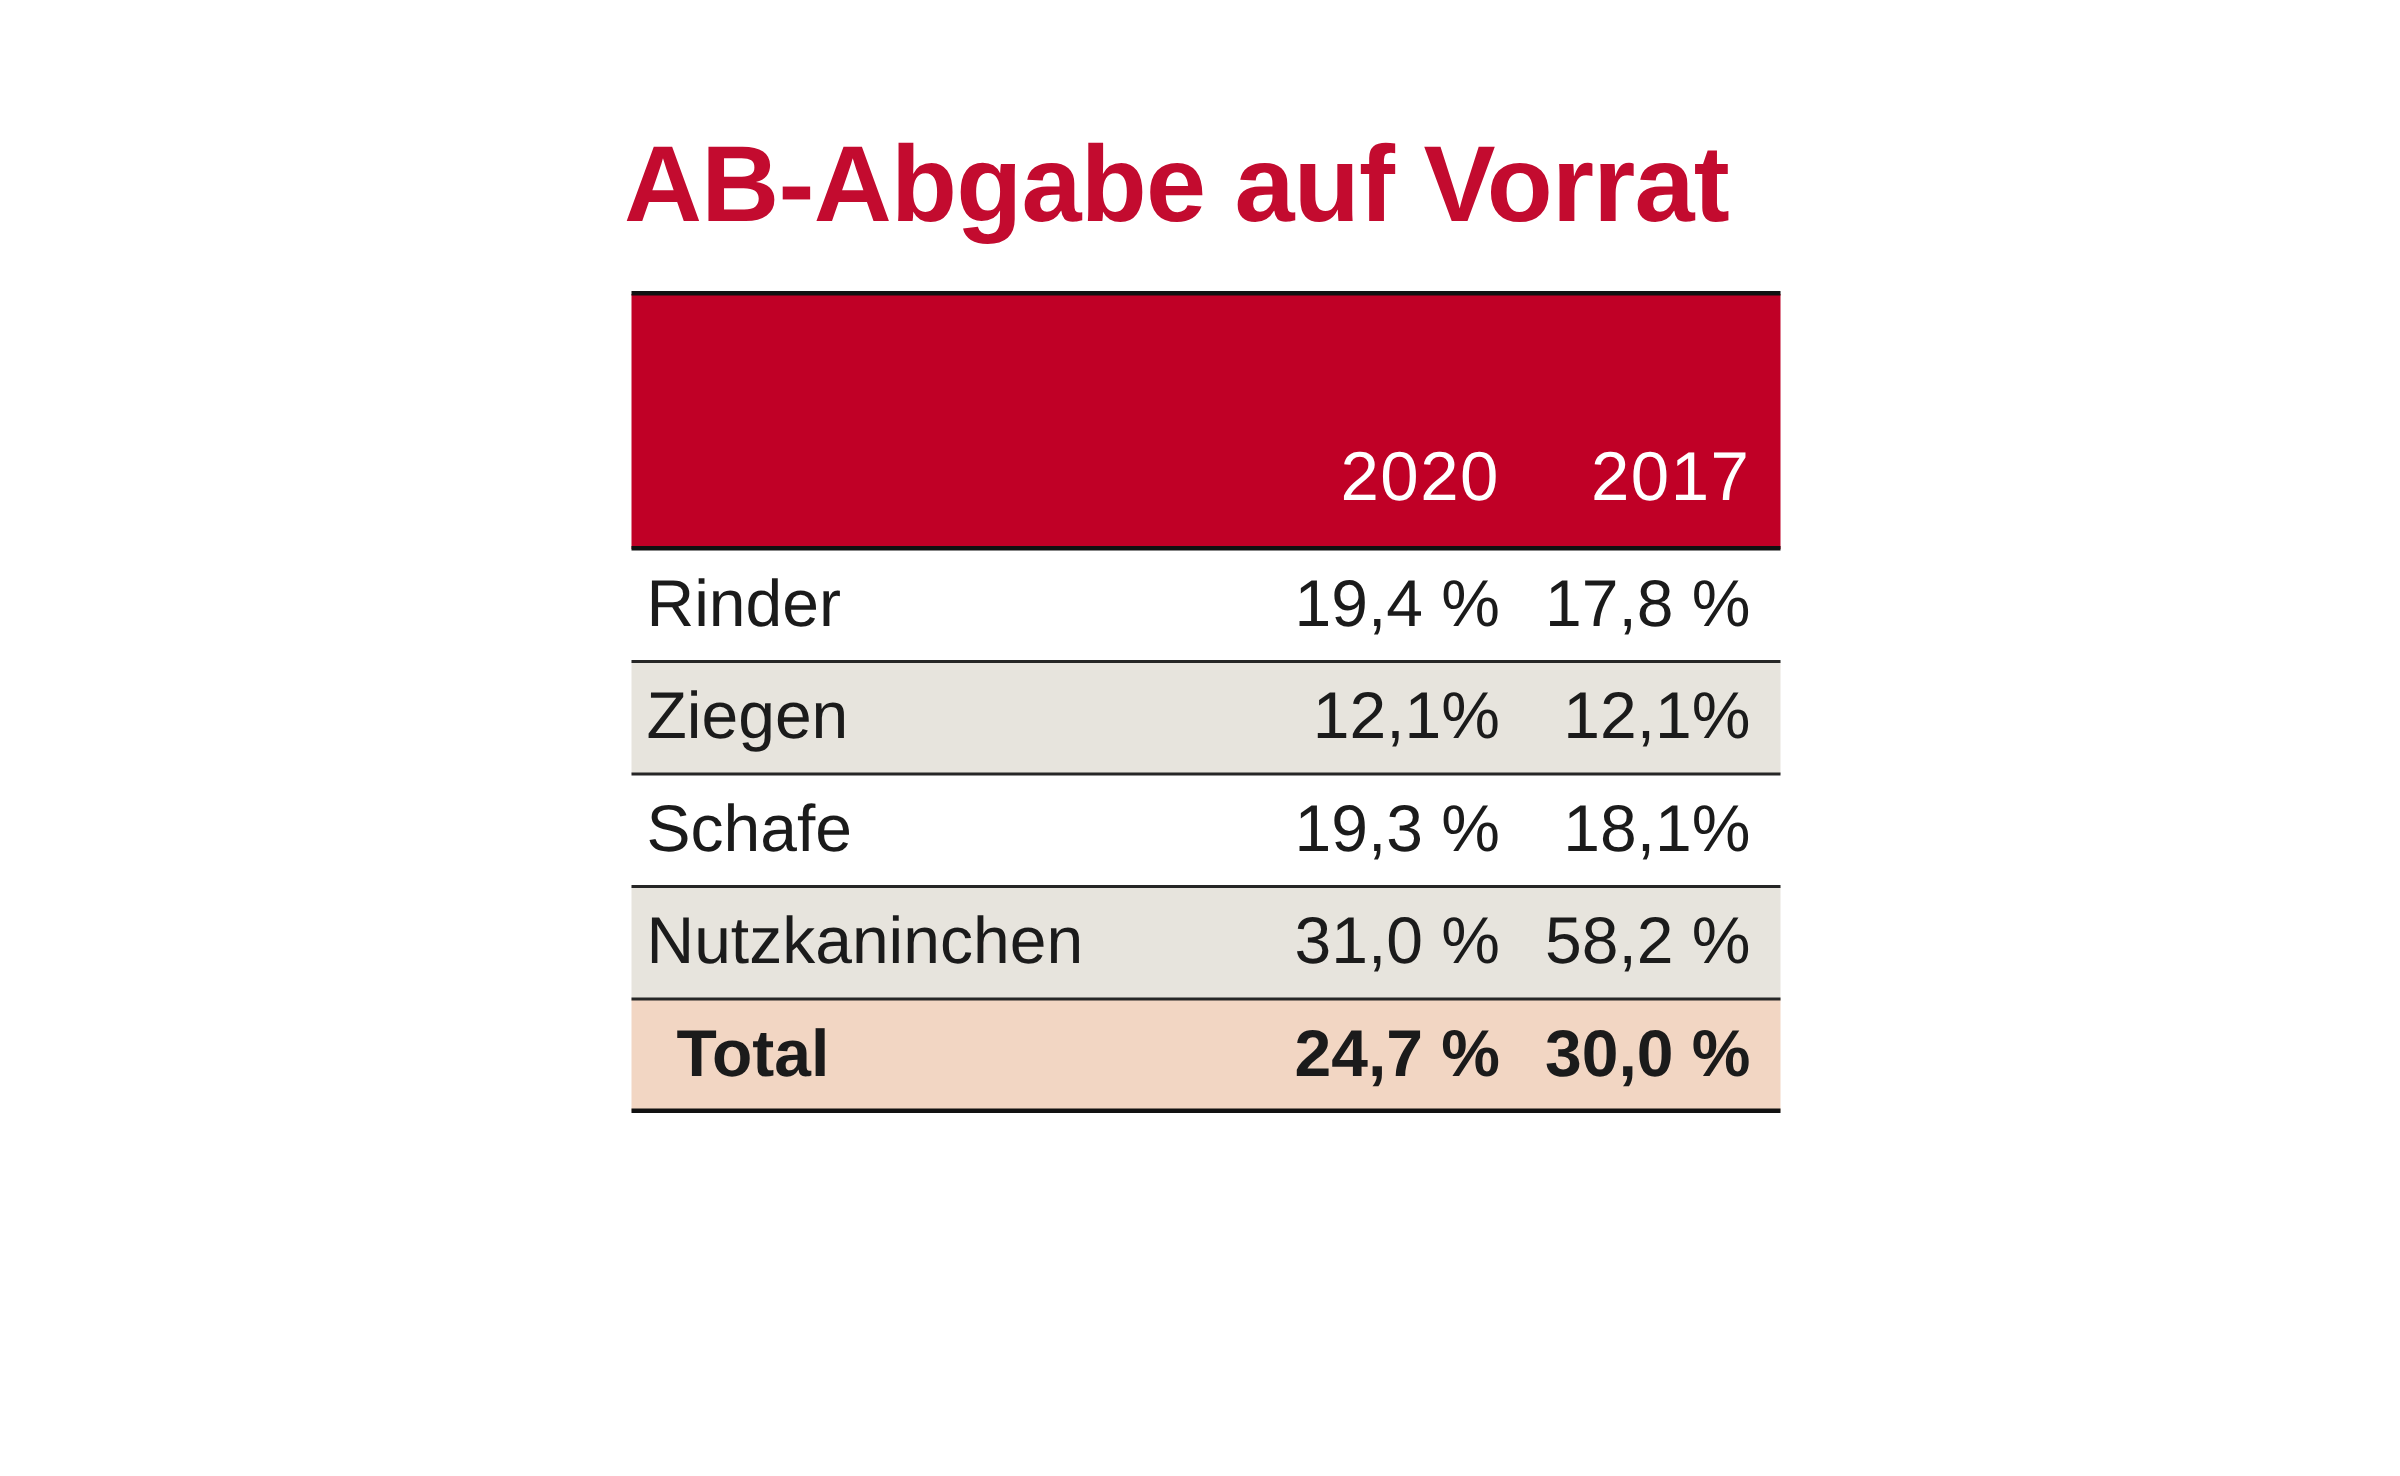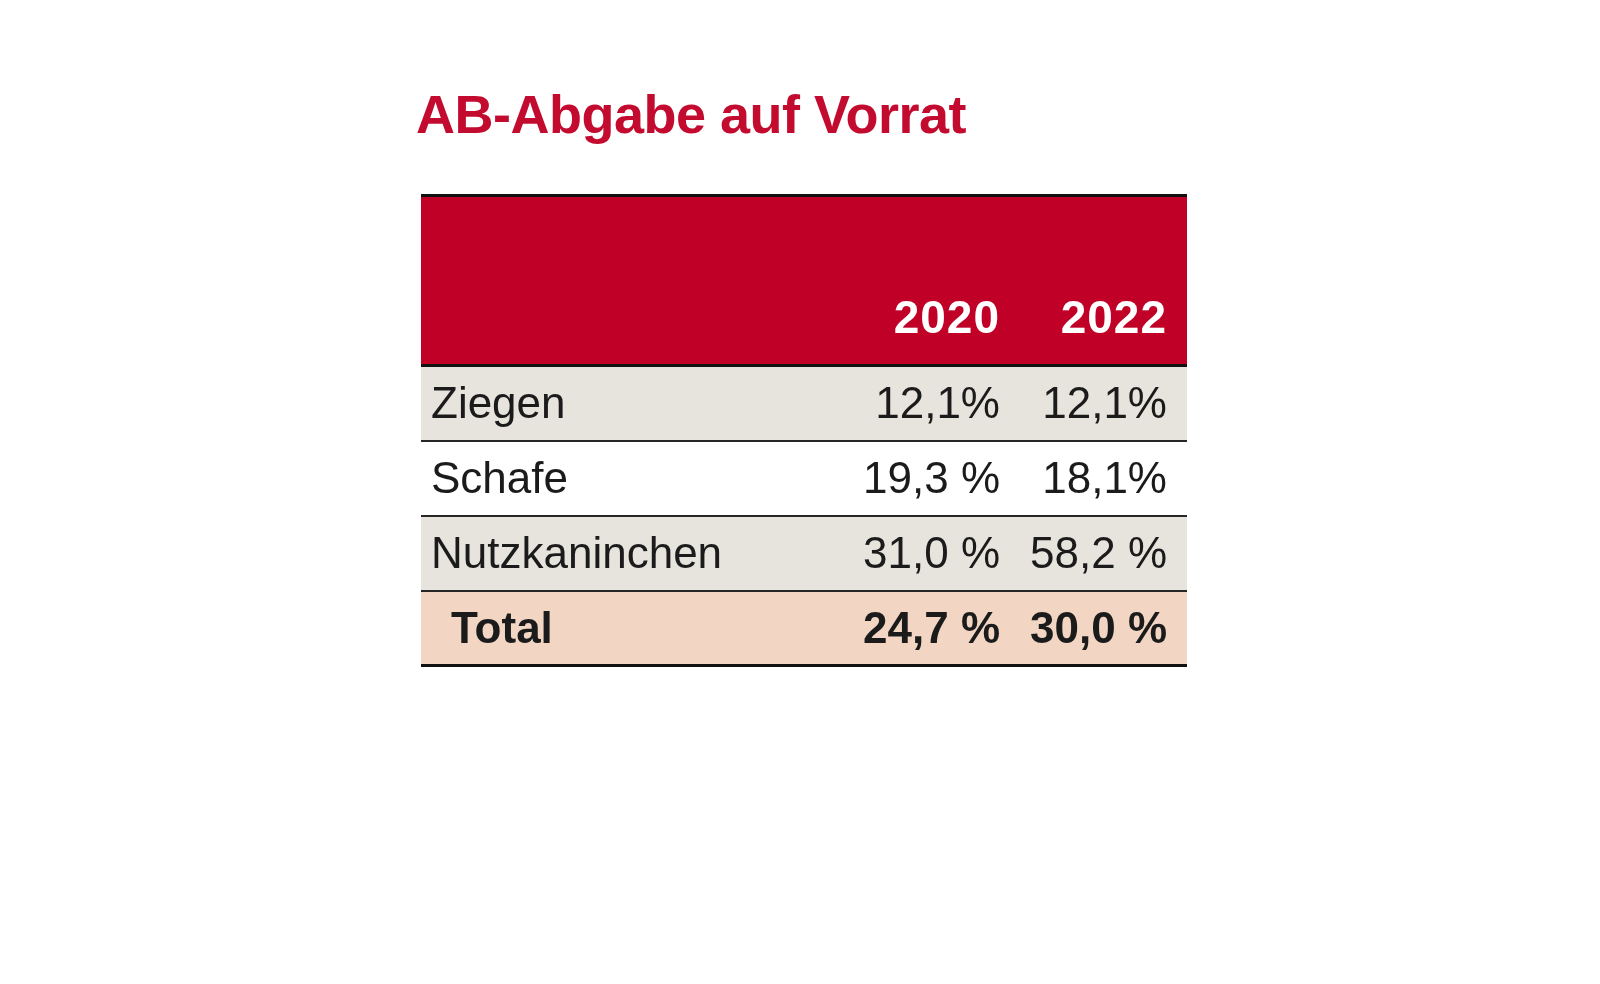--- a/index.html
+++ b/index.html
@@ -25,21 +25,21 @@
     width: 1600px;
     height: 984px;
     background: var(--page_bg);
     overflow: hidden;
   }
   .page-title {
     position: absolute;
     left: 416px;
     top: 86px;
     margin: 0;
-    font-size: 54px;
+    font-size: 72px;
     line-height: 1.05;
     font-weight: bold;
     letter-spacing: -0.5px;
     color: var(--title_red);
   }
   table.ab-table {
     position: absolute;
     left: 421px;
     top: 194px;
     width: 766px;
@@ -49,21 +49,21 @@
     font-size: 44px;
     border-top: 3px solid var(--rule_dark);
     border-bottom: 3px solid var(--rule_dark);
   }
   col.c-label { width: 389px; }
   col.c-2020  { width: 190px; }
   col.c-2021  { width: 187px; }
   thead th {
     background: var(--header_bg);
     color: var(--header_text);
-    font-weight: bold;
+    font-weight: normal;
     font-size: 46px;
     letter-spacing: 1px;
     text-align: right;
     vertical-align: bottom;
     height: 170px;
     padding: 0 0 20px 0;
     border-bottom: 3px solid var(--rule_dark);
   }
   thead th.last { padding-right: 20px; }
   tbody td {
@@ -93,24 +93,29 @@
   <table class="ab-table">
     <colgroup>
       <col class="c-label">
       <col class="c-2020">
       <col class="c-2021">
     </colgroup>
     <thead>
       <tr>
         <th></th>
         <th>2020</th>
-        <th class="last">2022</th>
+        <th class="last">2017</th>
       </tr>
     </thead>
     <tbody>
+      <tr>
+        <td class="label">Rinder</td>
+        <td class="val">19,4 %</td>
+        <td class="val last">17,8 %</td>
+      </tr>
       <tr class="alt">
         <td class="label">Ziegen</td>
         <td class="val">12,1%</td>
         <td class="val last">12,1%</td>
       </tr>
       <tr>
         <td class="label">Schafe</td>
         <td class="val">19,3 %</td>
         <td class="val last">18,1%</td>
       </tr>

